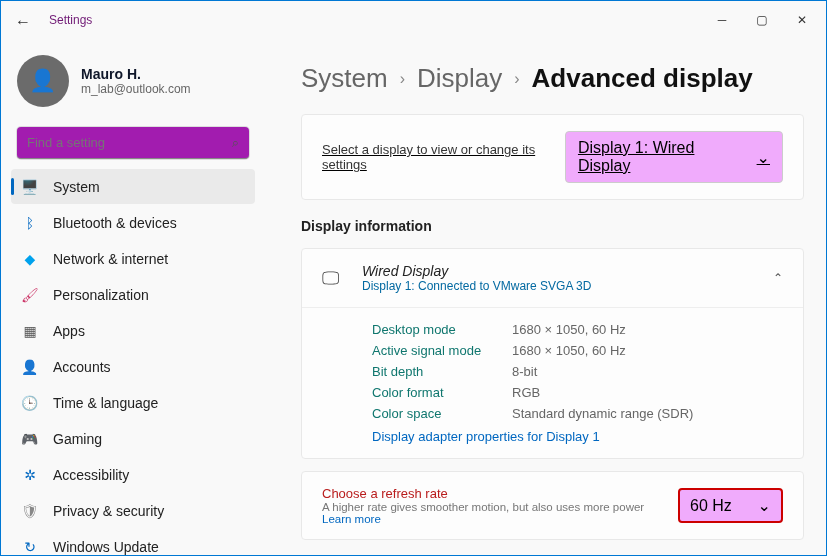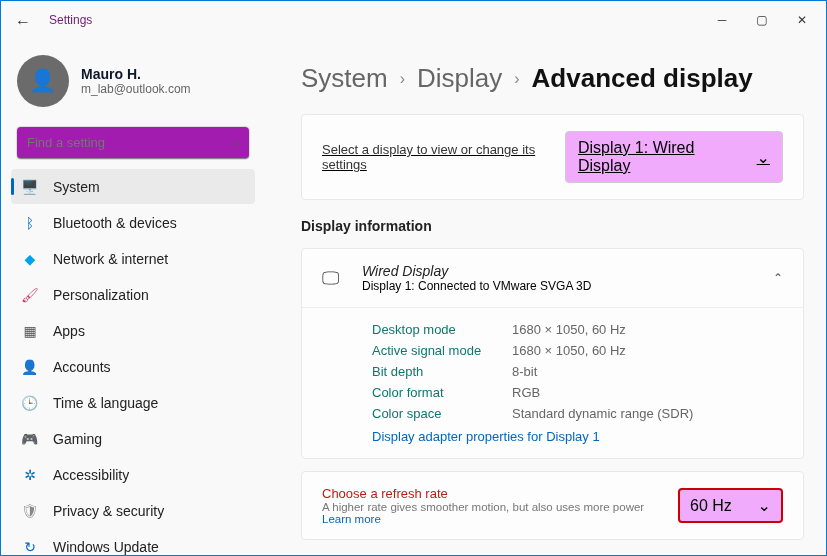--- a/index.html
+++ b/index.html
@@ -31,21 +31,21 @@
 .card { background: #fdfdfd; border: 1px solid #e8e8e8; border-radius: 4px; padding: 16px 20px; margin-bottom: 18px; }
 .selrow { display: flex; align-items: center; justify-content: space-between; text-decoration: underline; }
 .selrow .lbl { font-size: 13px; color: #333; }
 .dropdown { border: 1px solid #ccc; background: #f0abfc; border-radius: 4px; padding: 7px 12px; font-size: 16px; display: flex; align-items: center; gap: 20px; cursor: pointer; min-width: 155px; justify-content: space-between; }
 .dropdown.hl { border: 2px solid #c00; min-width: 105px; padding: 6px 10px; }
 .section-title { font-size: 14px; font-weight: 600; margin-bottom: 14px; color: #222; }
 .infocard { background: #fdfdfd; border: 1px solid #e8e8e8; border-radius: 4px; margin-bottom: 12px; }
 .infohead { display: flex; align-items: center; padding: 14px 20px; gap: 16px; cursor: pointer; }
 .infohead .dicon { width: 24px; font-size: 18px; color: #444; }
 .infohead .dtitle { font-size: 14px; color: #222; font-style: italic; }
-.infohead .dsub { font-size: 12px; color: #000000; }
+.infohead .dsub { font-size: 12px; color: #0369a1; }
 .infohead .chev { margin-left: auto; font-size: 12px; color: #555; }
 .infobody { border-top: 1px solid #eee; padding: 14px 20px 14px 70px; }
 .kvrow { display: flex; margin-bottom: 6px; font-size: 13px; }
 .kvrow .k { width: 140px; color: #0f766e; }
 .kvrow .v { color: #666; }
 .linkrow { font-size: 13px; color: #0067c0; cursor: pointer; margin-top: 8px; }
 .refreshcard { background: #fdfdfd; border: 1px solid #e8e8e8; border-radius: 4px; padding: 14px 20px; display: flex; align-items: center; justify-content: space-between; gap: 20px; margin-bottom: 16px; }
 .refreshcard .rt { font-size: 13px; color: #b91c1c; }
 .refreshcard .rs { font-size: 11.5px; color: #777; }
 .refreshcard .rs a { color: #0067c0; text-decoration: none; }

